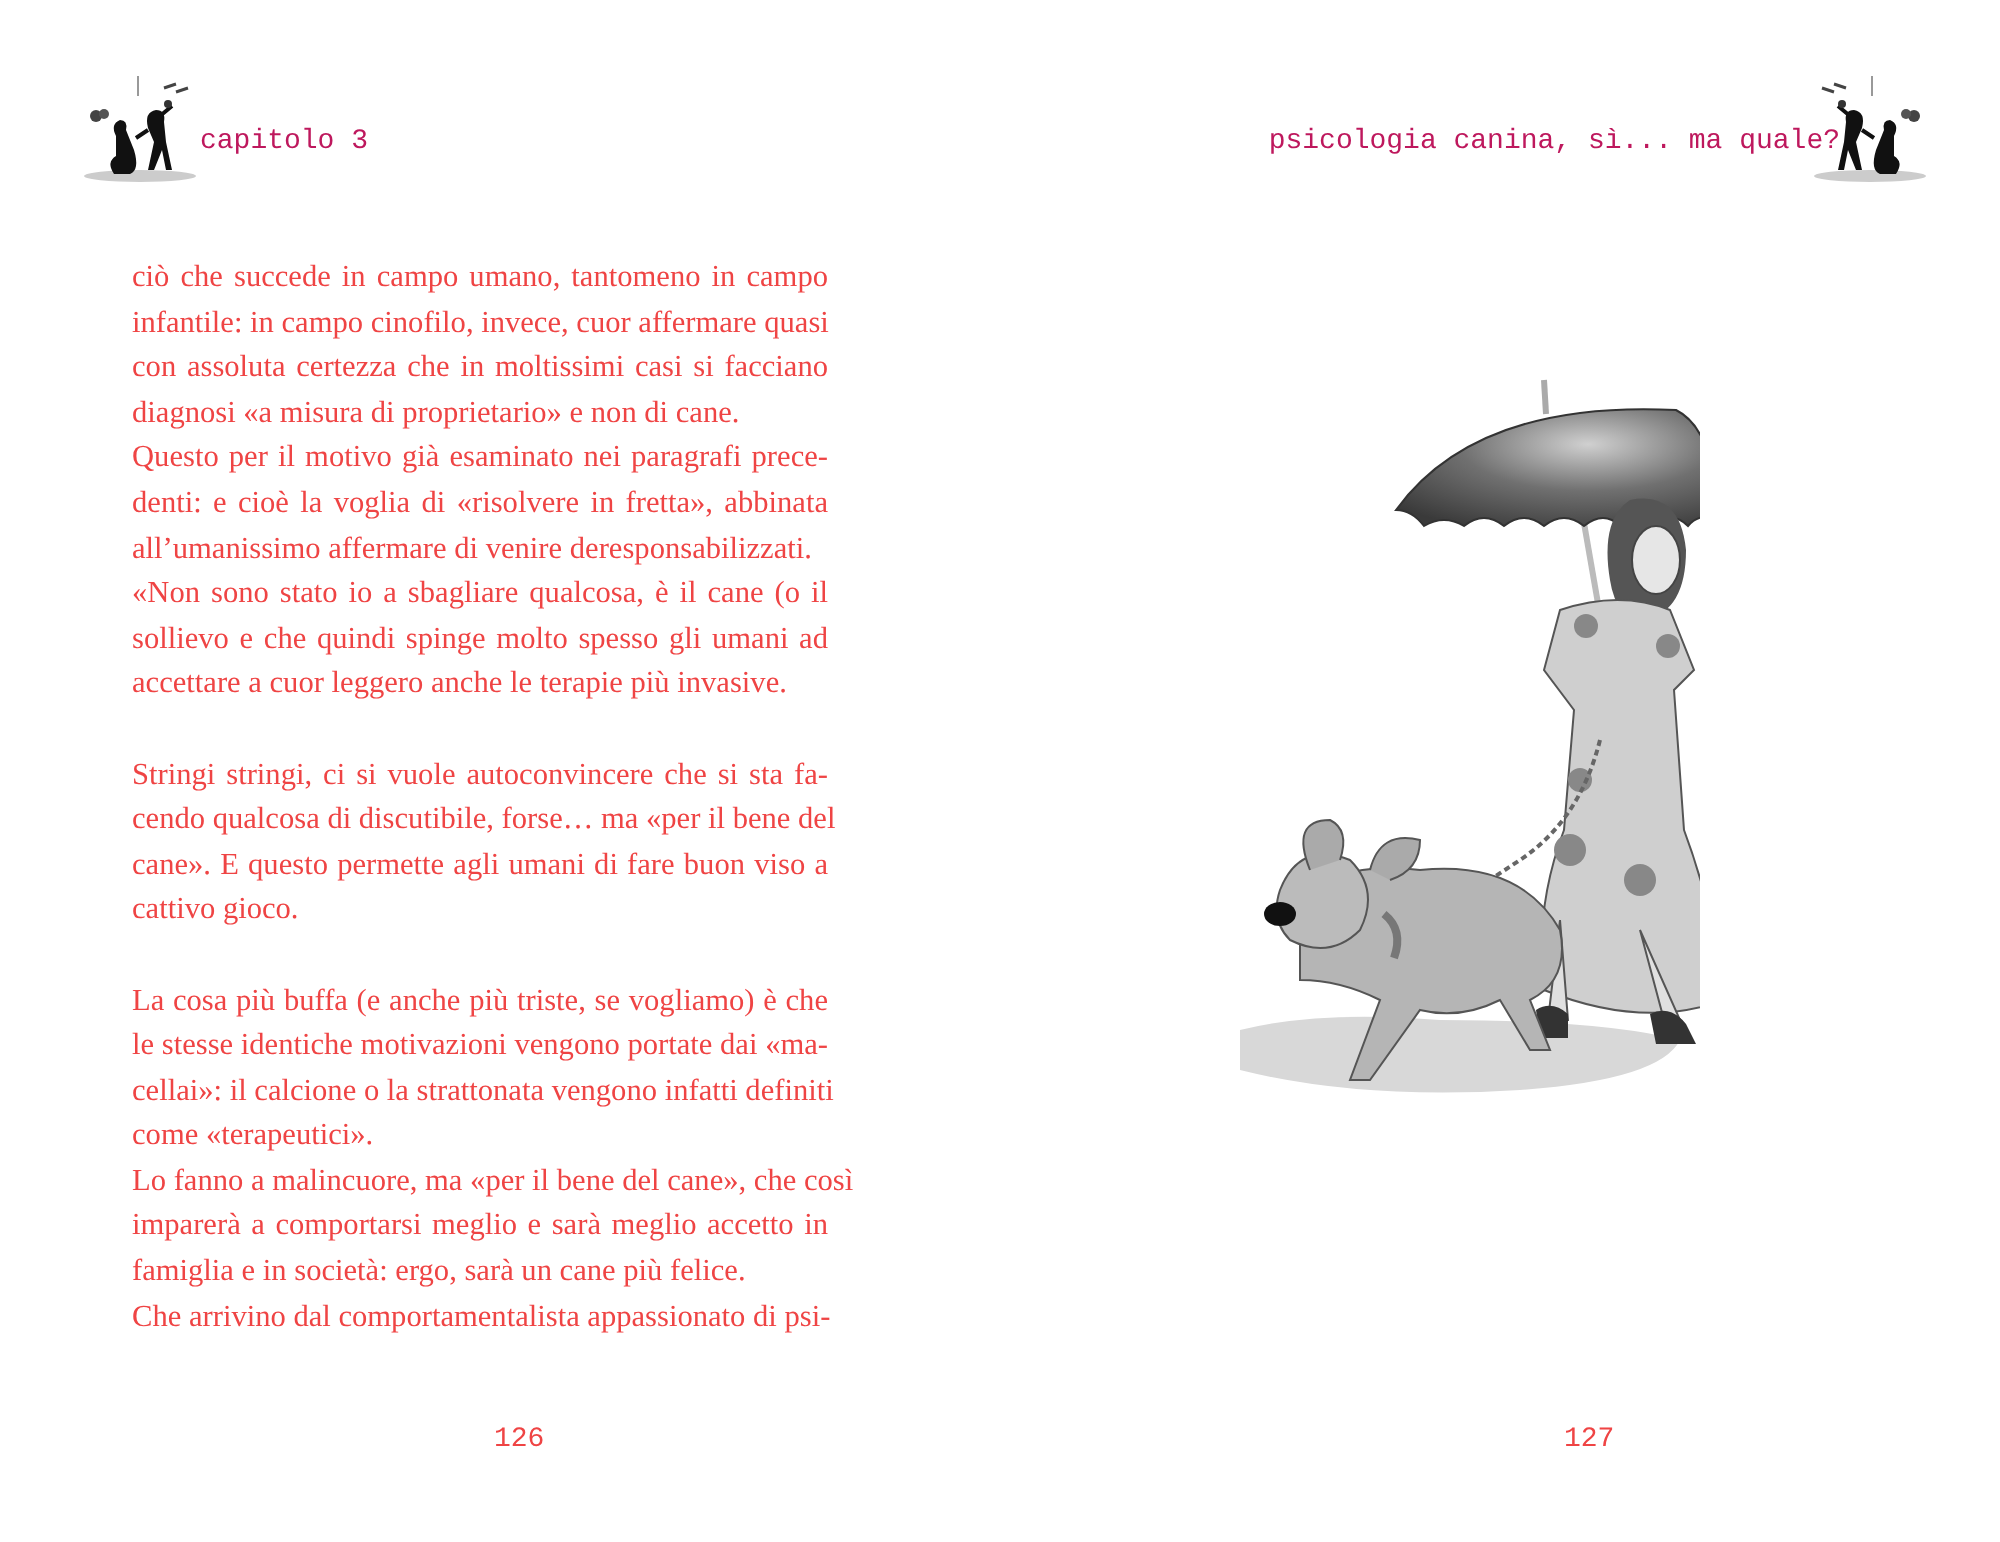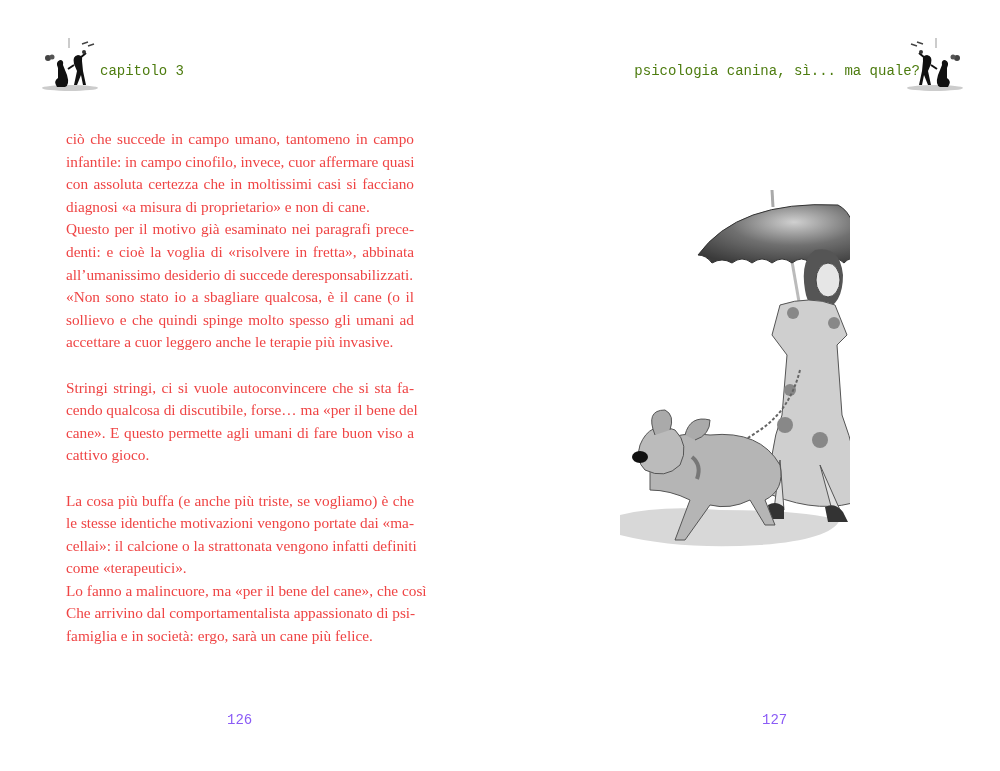--- a/index.html
+++ b/index.html
@@ -1,30 +1,30 @@
 <!DOCTYPE html>
 <html><head>
 <meta charset="utf-8">
 <style>
   html, body { margin: 0; padding: 0; background: #ffffff; }
   body { width: 1000px; height: 771px; position: relative; overflow: hidden; font-family: "Liberation Serif", serif; color: #2a2a2a; }
   .page { position: absolute; top: 0; height: 771px; width: 500px; }
   .page-left { left: 0; }
   .page-right { left: 500px; }
-  .running-head { position: absolute; font-family: "Liberation Mono", monospace; font-size: 14px; color: #4d7c0f; top: 63px; }
+  .running-head { position: absolute; font-family: "Liberation Mono", monospace; font-size: 14px; color: #be185d; top: 63px; }
   .running-head.left { left: 100px; }
   .running-head.right { right: 80px; text-align: right; }
   .dogs { position: absolute; top: 38px; }
   .dogs.left { left: 40px; }
   .dogs.right { left: 900px; }
   .text-block { position: absolute; left: 66px; top: 128px; width: 348px; font-size: 15.3px; line-height: 22.6px; text-align: justify; color: #ef4444; }
   .text-block .line { display: block; white-space: nowrap; text-align-last: justify; text-align: justify; }
   .text-block .line.last { text-align-last: left; }
   .text-block .gap { display: block; height: 22.6px; }
-  .page-number { position: absolute; top: 712px; font-family: "Liberation Mono", monospace; font-size: 14px; color: #8b5cf6; }
+  .page-number { position: absolute; top: 712px; font-family: "Liberation Mono", monospace; font-size: 14px; color: #ef4444; margin-left: 20px; }
   .page-number.left { left: 227px; }
   .page-number.right { left: 262px; }
   .illustration { position: absolute; left: 610px; top: 185px; width: 240px; height: 370px; }
 </style>
 </head>
 <body>
 
 <div class="page page-left">
   <div class="dogs left">
     <svg width="60" height="55" viewBox="0 0 60 55">
@@ -41,37 +41,38 @@
   </div>
   <div class="running-head left">capitolo 3</div>
 
   <div class="text-block" id="text-block">
       <span class="line">ciò che succede in campo umano, tantomeno in campo</span>
       <span class="line">infantile: in campo cinofilo, invece, cuor affermare quasi</span>
       <span class="line">con assoluta certezza che in moltissimi casi si facciano</span>
       <span class="line last">diagnosi «a misura di proprietario» e non di cane.</span>
       <span class="line">Questo per il motivo già esaminato nei paragrafi prece-</span>
       <span class="line">denti: e cioè la voglia di «risolvere in fretta», abbinata</span>
-      <span class="line last">all’umanissimo desiderio di succede deresponsabilizzati.</span>
+      <span class="line last">all’umanissimo affermare di venire deresponsabilizzati.</span>
       <span class="line">«Non sono stato io a sbagliare qualcosa, è il cane (o il</span>
       <span class="line">sollievo e che quindi spinge molto spesso gli umani ad</span>
       <span class="line last">accettare a cuor leggero anche le terapie più invasive.</span>
       <span class="gap"></span>
       <span class="line">Stringi stringi, ci si vuole autoconvincere che si sta fa-</span>
       <span class="line">cendo qualcosa di discutibile, forse… ma «per il bene del</span>
       <span class="line">cane». E questo permette agli umani di fare buon viso a</span>
       <span class="line last">cattivo gioco.</span>
       <span class="gap"></span>
       <span class="line">La cosa più buffa (e anche più triste, se vogliamo) è che</span>
       <span class="line">le stesse identiche motivazioni vengono portate dai «ma-</span>
       <span class="line">cellai»: il calcione o la strattonata vengono infatti definiti</span>
       <span class="line last">come «terapeutici».</span>
       <span class="line">Lo fanno a malincuore, ma «per il bene del cane», che così</span>
+      <span class="line">imparerà a comportarsi meglio e sarà meglio accetto in</span>
+      <span class="line last">famiglia e in società: ergo, sarà un cane più felice.</span>
       <span class="line">Che arrivino dal comportamentalista appassionato di psi-</span>
-      <span class="line last">famiglia e in società: ergo, sarà un cane più felice.</span>
     </div>
 
   <div class="page-number left">126</div>
 </div>
 
 <div class="page page-right">
   <div class="running-head right">psicologia canina, sì... ma quale?</div>
   <div class="page-number right">127</div>
 </div>
 

